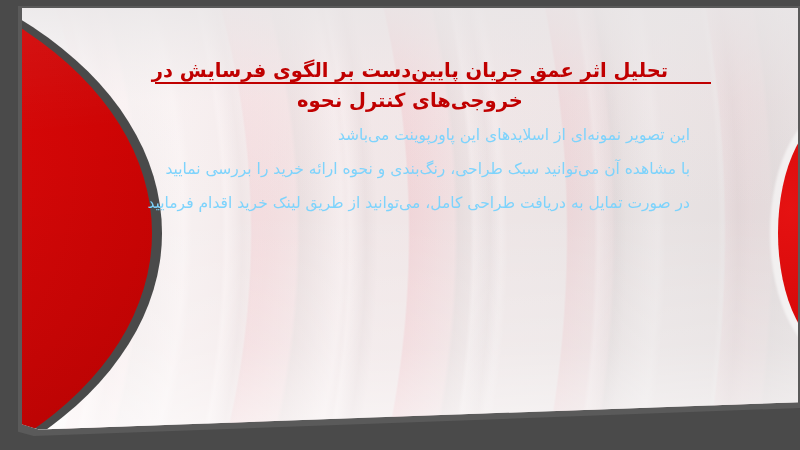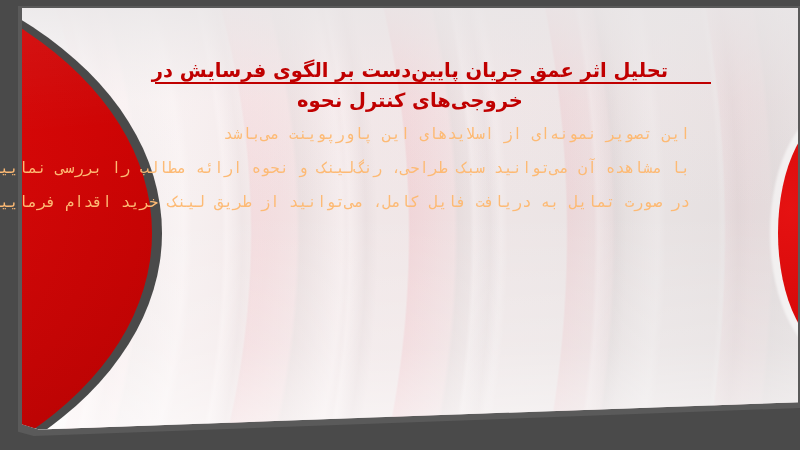--- a/index.html
+++ b/index.html
@@ -197,25 +197,24 @@
   .body-block {
     position: absolute;
     left: 120px;
     top: 118px;
     width: 570px;
     text-align: right;
     direction: rtl;
   }
 
   .body-line {
-    color: #fdba74;
+    color: #7dd3fc;
     font-size: 15.5px;
     line-height: 34px;
     white-space: nowrap;
-    font-family: Liberation Mono, monospace;
   }
 </style>
 </head>
 <body>
 
 <div id="slide">
 
   <div class="frame-outer"></div>
 
   <div class="plate-shadow"></div>
@@ -236,17 +235,17 @@
     <div class="title-rule"></div>
   </div>
 
   <div class="title-block">
     <div class="title-line">تحلیل اثر عمق جریان پایین‌دست بر الگوی فرسایش در</div>
     <div class="title-line">خروجی‌های کنترل نحوه</div>
   </div>
 
   <div class="body-block">
     <div class="body-line">این تصویر نمونه‌ای از اسلایدهای این پاورپوینت می‌باشد</div>
-    <div class="body-line">با مشاهده آن می‌توانید سبک طراحی، رنگ‌لینک و نحوه ارائه مطالب را بررسی نمایید</div>
-    <div class="body-line">در صورت تمایل به دریافت فایل کامل، می‌توانید از طریق لینک خرید اقدام فرمایید</div>
+    <div class="body-line">با مشاهده آن می‌توانید سبک طراحی، رنگ‌بندی و نحوه ارائه خرید را بررسی نمایید</div>
+    <div class="body-line">در صورت تمایل به دریافت طراحی کامل، می‌توانید از طریق لینک خرید اقدام فرمایید</div>
   </div>
 
 </div>
 
 </body></html>

